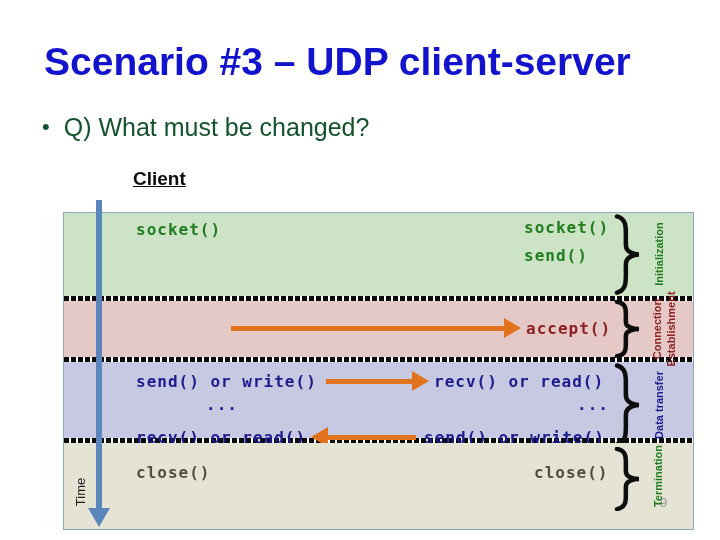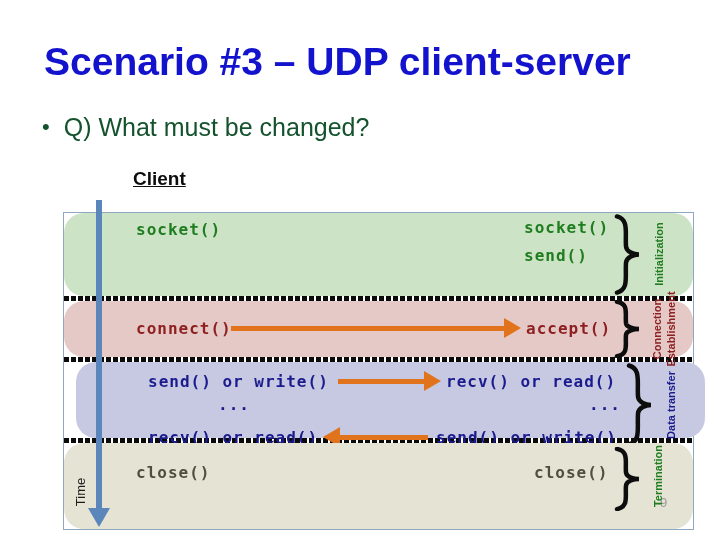--- a/index.html
+++ b/index.html
@@ -21,24 +21,24 @@
   
   .time-line{position:absolute;left:96px;top:200px;width:6px;height:310px;background:#5b86bb;z-index:6;}
   .time-head{position:absolute;left:88px;top:508px;width:0;height:0;z-index:6;
     border-left:11px solid transparent;border-right:11px solid transparent;border-top:19px solid #5b86bb;}
   .time-label{position:absolute;left:80px;top:492px;z-index:7;font-size:13px;font-weight:500;color:#1c1c1c;
     transform:translate(-50%,-50%) rotate(-90deg);white-space:nowrap;}
 
   
   .diagram{position:absolute;left:63px;top:212px;width:631px;height:318px;
     border:1px solid #8fa8bf;box-sizing:border-box;display:flex;flex-direction:column;}
-  .band{position:relative;width:100%;border-radius:20px;}
+  .band{position:relative;width:100%;}
   .band.init{height:83px;background:#cce3c6;}
   .band.conn{height:56px;background:#e4c9c6;}
-  .band.data{height:76px;background:#c6c9e1;margin-left:12px;}
+  .band.data{height:76px;background:#c6c9e1;}
   .band.term{flex:1;background:#e5e3d3;}
   .sep{height:5px;background:repeating-linear-gradient(90deg,#0a0a0a 0 5px,rgba(0,0,0,0) 5px 7px);}
 
   .code{position:absolute;font-family:"DejaVu Sans Mono","Liberation Mono",monospace;
     font-weight:bold;font-size:16px;letter-spacing:1px;white-space:pre;line-height:19px;}
   .c-green{color:#1f7d1f;}
   .c-maroon{color:#8e2020;}
   .c-navy{color:#1b1b8e;}
   .c-olive{color:#4f4f3d;}
 
@@ -87,21 +87,20 @@
       <span class="code c-green" style="left:460px;top:33px;">send()</span>
       <svg class="brace" style="left:548px;top:1px;width:30px;height:81px;" viewBox="0 0 30 100" preserveAspectRatio="none">
         <path d="M5 3 C17 7, 13 22, 14 40 C14.5 47, 22 50, 27 50 C22 50, 14.5 53, 14 60 C13 78, 17 93, 5 97"></path>
       </svg>
       <div class="phase-label c-green" style="left:596px;top:41px;">Initialization</div>
     </div>
 
     <div class="sep"></div>
 
     <div class="band conn">
-      <span class="code c-maroon" style="left:72px;top:18px;">connect()</span>
       <div class="h-arrow right" style="left:167px;top:17px;width:290px;">
         <div class="shaft"></div>
           <div class="head"></div>
       </div>
       <span class="code c-maroon" style="left:462px;top:18px;">accept()</span>
       <svg class="brace" style="left:548px;top:-1px;width:30px;height:58px;" viewBox="0 0 30 100" preserveAspectRatio="none">
         <path d="M5 3 C17 7, 13 22, 14 40 C14.5 47, 22 50, 27 50 C22 50, 14.5 53, 14 60 C13 78, 17 93, 5 97"></path>
       </svg>
       <div class="phase-label c-maroon" style="left:601px;top:28px;">
         <span>Connection</span>

